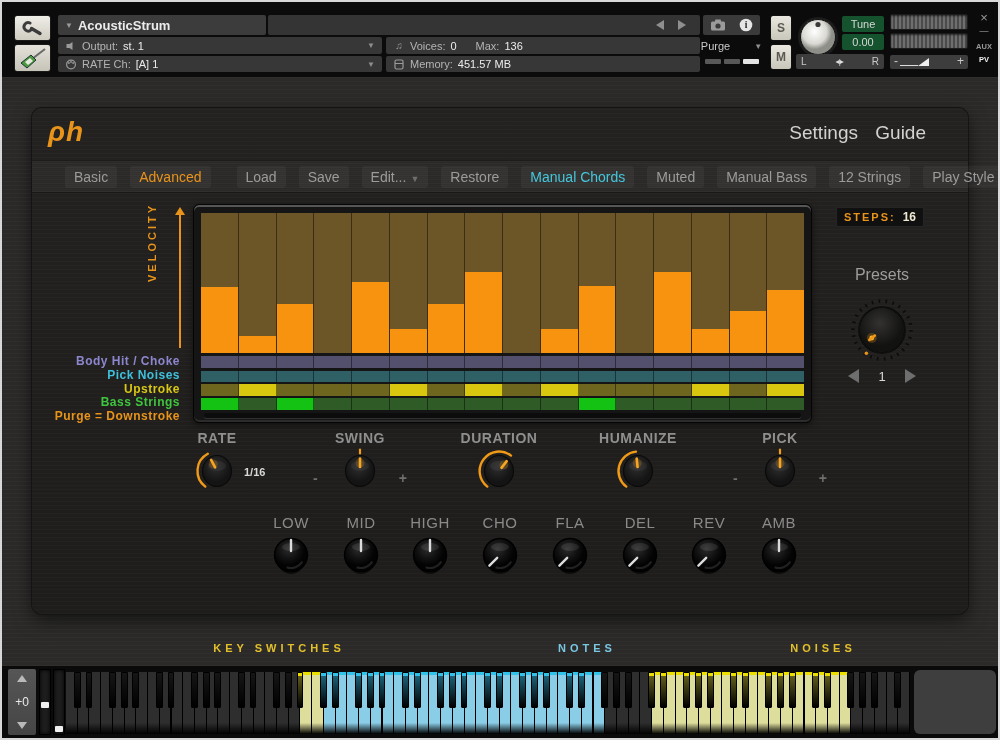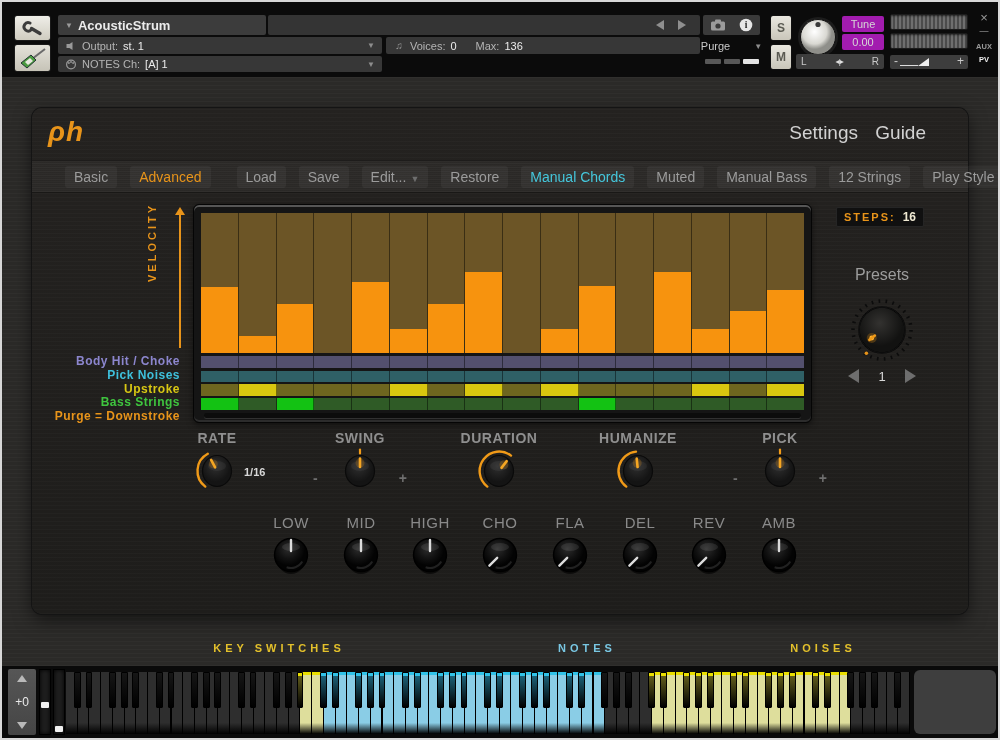--- a/index.html
+++ b/index.html
@@ -8,21 +8,21 @@
   #app { position:absolute; inset:0; }
 
   
   .hbtn { position:absolute; background:linear-gradient(#efeee8,#cfccc0); border-radius:3px; border:1px solid #1a1a1a; display:flex; align-items:center; justify-content:center; }
   .hstrip { position:absolute; background:#373737; border-radius:2px; color:#c6c6c6; font-size:11px; display:flex; align-items:center; padding:0 7px; gap:5px; }
   .hlabel { color:#b4b4b4; }
   .hval { color:#ececec; }
   .hcaret { margin-left:auto; color:#8d8d8d; font-size:8px; }
   .icon-mini { width:12px; text-align:center; color:#9a9a9a; font-size:10px; }
   .smbtn { position:absolute; width:22px; height:26px; background:linear-gradient(#e9e7df,#c9c6ba); border:1px solid #111; border-radius:3px; color:#5a5a52; font-weight:bold; font-size:12px; display:flex; align-items:center; justify-content:center; }
-  .blackbox { position:absolute; background:#a21caf; border-radius:2px; color:#d6d6d6; font-size:11px; display:flex; align-items:center; justify-content:center; }
+  .blackbox { position:absolute; background:#14532d; border-radius:2px; color:#d6d6d6; font-size:11px; display:flex; align-items:center; justify-content:center; }
   .meterbar { position:absolute; height:16px; left:0; right:0; background:repeating-linear-gradient(90deg,#6f6f6f 0 2px,#4b4b4b 2px 4px); border:1px solid #1c1c1c; border-radius:2px; box-shadow:inset 0 1px 2px rgba(0,0,0,.6); }
   .navtri { width:0; height:0; display:inline-block; }
   .winbtn { position:absolute; color:#9a9a9a; font-size:11px; text-align:center; width:24px; }
 
   
   #stage { position:absolute; left:0; top:75px; width:996px; height:589px;
     background:#2b2a28;
     background-image:repeating-linear-gradient(0deg, rgba(255,255,255,.022) 0 1px, transparent 1px 4px); }
   #panel { position:absolute; left:30px; top:31px; width:936px; height:506px; border-radius:10px;
     background:linear-gradient(#242220,#1e1d1b);
@@ -160,30 +160,38 @@
       <span class="hval">st. 1</span>
       <span class="hcaret">▼</span>
     </div>
     <div class="hstrip" style="left:56px;top:54px;width:324px;height:16px;">
       <svg class="icon-mini" width="11" height="11" viewBox="0 0 11 11">
           <circle cx="5.5" cy="5.5" r="4.4" fill="none" stroke="#9a9a9a" stroke-width="1.2"></circle>
           <circle cx="3.4" cy="4" r=".9" fill="#9a9a9a"></circle>
           <circle cx="5.5" cy="3" r=".9" fill="#9a9a9a"></circle>
           <circle cx="7.6" cy="4" r=".9" fill="#9a9a9a"></circle>
         </svg>
-      <span class="hlabel">NOTES Ch:</span>
+      <span class="hlabel">RATE Ch:</span>
       <span class="hval">[A] 1</span>
       <span class="hcaret">▼</span>
     </div>
     <div class="hstrip" style="left:384px;top:35px;width:314px;height:17px;">
       <span class="icon-mini">♫</span>
       <span class="hlabel">Voices:</span>
       <span class="hval" style="margin-right:14px;">0</span>
       <span class="hlabel">Max:</span>
       <span class="hval">136</span>
+    </div>
+    <div class="hstrip" style="left:384px;top:54px;width:314px;height:16px;">
+      <svg class="icon-mini" width="10" height="11" viewBox="0 0 10 11">
+          <rect x="1" y="1" width="8" height="9" rx="1.5" fill="none" stroke="#9a9a9a" stroke-width="1.2"></rect>
+          <line x1="1" y1="4.5" x2="9" y2="4.5" stroke="#9a9a9a" stroke-width="1"></line>
+        </svg>
+      <span class="hlabel">Memory:</span>
+      <span class="hval">451.57 MB</span>
     </div>
 
     <div style="position:absolute;left:701px;top:13px;width:57px;height:20px;background:#3a3a3a;border-radius:2px;display:flex;align-items:center;justify-content:space-around;">
       <svg width="16" height="12" viewBox="0 0 16 12">
           <rect x="1" y="2.5" width="14" height="9" rx="1.5" fill="#9b9b9b"></rect>
           <rect x="5" y="0.5" width="6" height="3" rx="1" fill="#9b9b9b"></rect>
           <circle cx="8" cy="7" r="2.6" fill="#3a3a3a"></circle>
         </svg>
       <svg width="14" height="14" viewBox="0 0 14 14">
           <circle cx="7" cy="7" r="6.3" fill="#e6e6e6"></circle>

